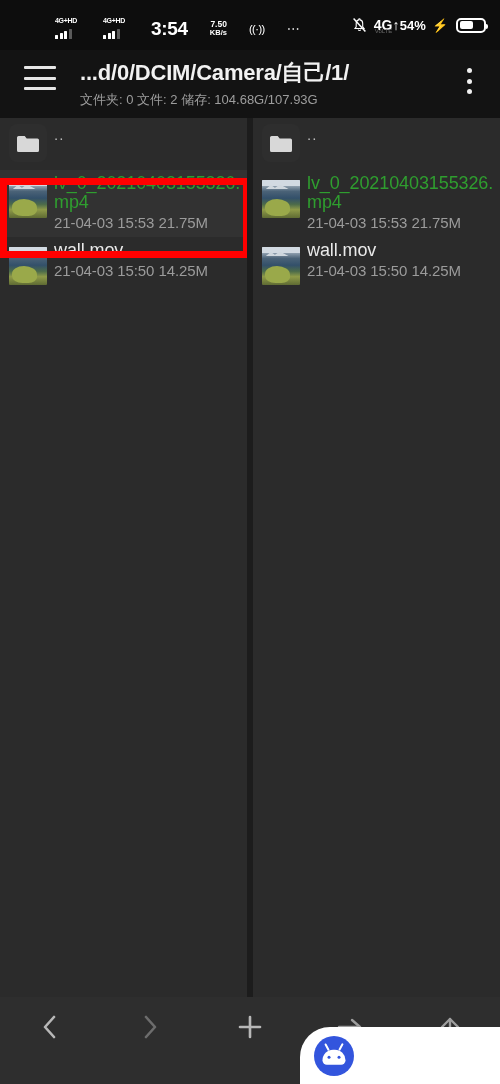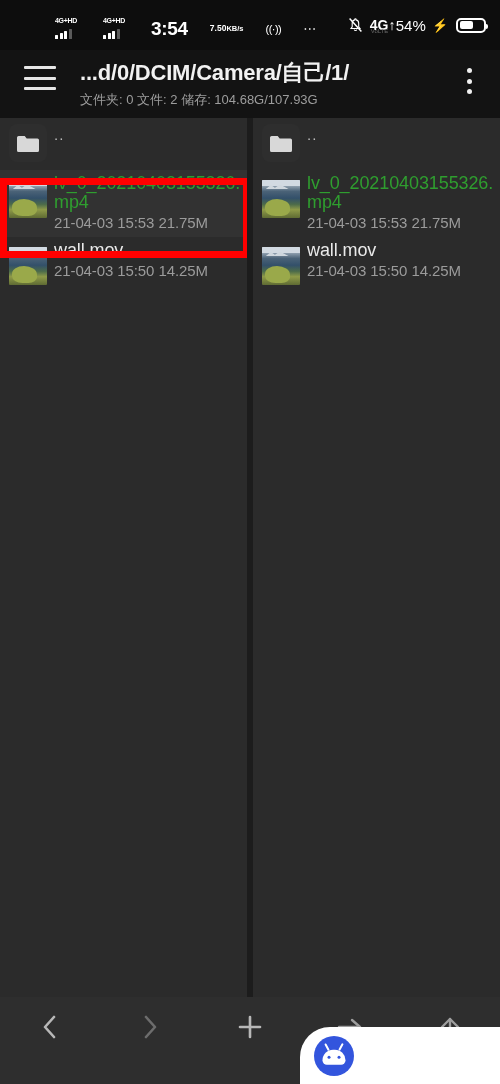--- a/index.html
+++ b/index.html
@@ -30,32 +30,32 @@
     position:absolute; top:-1px; left:0;
     font-size:7px; font-weight:bold; letter-spacing:-0.3px;
     color:#fff; white-space:nowrap;
   }
   .sig .bars { position:absolute; bottom:1px; left:0; display:flex; align-items:flex-end; gap:1.5px; }
   .sig .bars i { display:block; width:3px; background:#fff; border-radius:0.5px; }
   .sig .bars i.b1{height:4px;} .sig .bars i.b2{height:6px;}
   .sig .bars i.b3{height:8px;} .sig .bars i.b4{height:10px; background:#5a5a5a;}
 
   .sb-time { font-size:19px; font-weight:bold; letter-spacing:-0.3px; }
-  .sb-speed { display:flex; flex-direction:row; align-items:flex-end; line-height:1.02; }
+  .sb-speed { display:flex; flex-direction:column; align-items:flex-end; line-height:1.02; }
   .sb-speed .n { font-size:8.5px; font-weight:bold; }
   .sb-speed .u { font-size:7.5px; font-weight:bold; }
   .sb-rssi { font-size:11px; letter-spacing:-0.5px; }
   .sb-dots { font-size:13px; letter-spacing:1px; line-height:8px; }
 
   .bell { position:relative; width:15px; height:16px; }
   .bell svg { position:absolute; left:0; top:0; }
   .net4g { position:relative; width:19px; height:17px; }
   .net4g .t { position:absolute; top:0px; left:0; font-size:14px; font-weight:bold; color:#fff; }
   .net4g .d { position:absolute; bottom:0px; left:1px; font-size:6px; color:#6a6a6a; }
-  .sb-batt-pct { font-size:15px; font-weight:normal; }
+  .sb-batt-pct { font-size:13px; font-weight:bold; }
   .bolt { font-size:13px; }
   .batt {
     position:relative; width:30px; height:15px;
     border:2px solid #fff; border-radius:5px;
   }
   .batt:after {
     content:""; position:absolute; right:-4px; top:4px;
     width:2px; height:5px; background:#fff; border-radius:0 2px 2px 0;
   }
   .batt .fill { position:absolute; left:1.5px; top:1.5px; bottom:1.5px; width:50%; background:#fff; border-radius:2px; }

